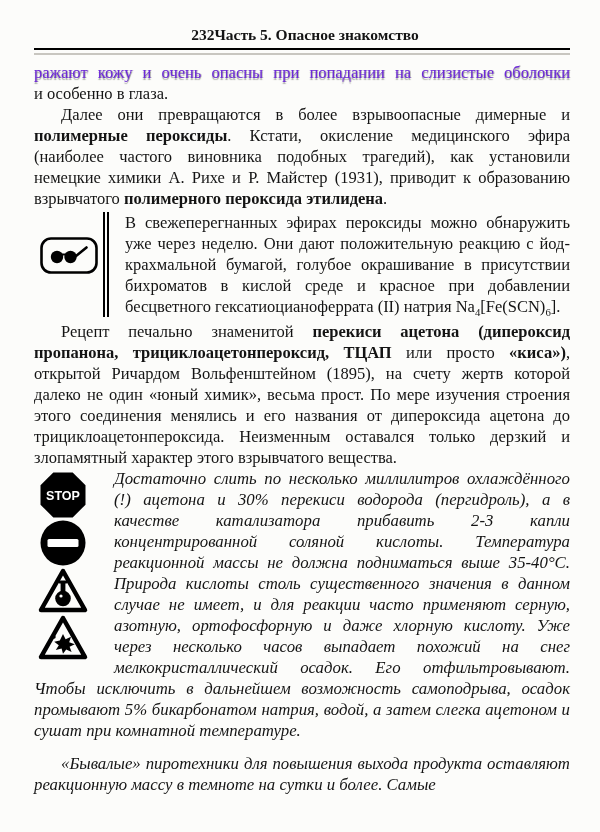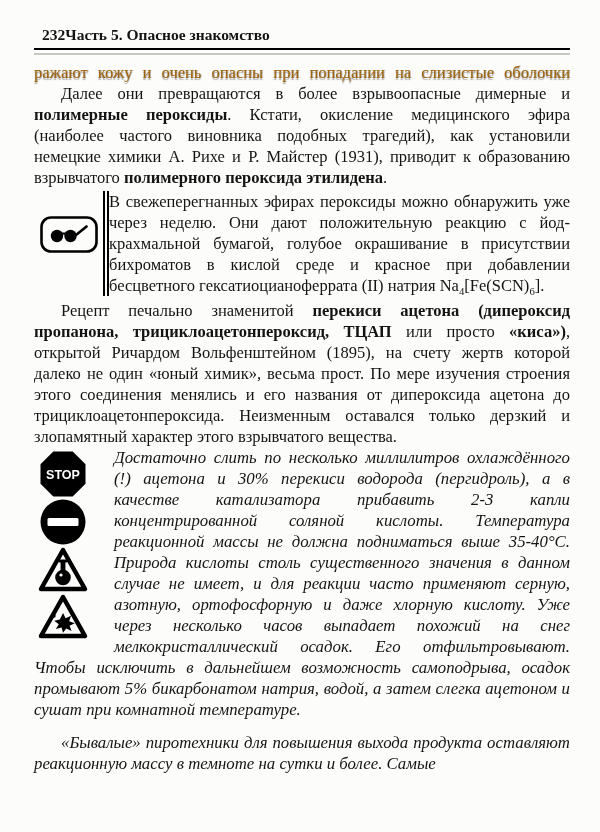--- a/index.html
+++ b/index.html
@@ -10,45 +10,45 @@
     background:#fcfcfa;
     color:#141414;
     font-family:"Liberation Serif","DejaVu Serif",serif;
     font-size:16.5px;
     line-height:21px;
     padding:24px 30px 6px 34px;
     overflow:hidden;
   }
   
   .running-head {
-    display:flex; justify-content:flex-start; align-items:baseline;
+    display:flex; justify-content:center; align-items:baseline;
     font-weight:bold; font-size:15.5px;
     padding:0 2px 3px 8px;
     border-bottom:2.5px solid #000;
   }
   .ghost-rule {
     height:2px; background:#c8c6c0; margin-top:3px;
     filter:blur(.7px);
   }
   
   .text-col { margin-top:7px; }
   p { margin:0; text-align:justify; }
   .indent { text-indent:27px; }
   .faded {
-    color:#a16207;
+    color:#6d28d9;
     text-align:justify; text-align-last:justify;
     filter:blur(.35px);
     text-shadow:0 1.6px 1px rgba(90,90,90,.5), 1px 0 0 rgba(90,90,90,.35);
   }
   
   .note {
     position:relative;
     margin:3px 0 4px 69px;
     border-left:6px double #000;
-    padding-left:0;
+    padding-left:16px;
   }
   .note-icon {
     position:absolute; left:-69px; top:25px;
     width:58px; height:37px;
   }
   sub { font-size:.65em; line-height:0; }
   
   .warning { font-style:italic; font-size:16.8px; }
   .warn-icons {
     float:left;
@@ -70,20 +70,21 @@
 
   <div class="running-head">
     <span>232</span>
     <span>Часть 5. Опасное знакомство</span>
   </div>
   <div class="ghost-rule"></div>
 
   <div class="text-col">
 
     <p class="faded">ражают кожу и очень опасны при попадании на слизистые оболочки</p>
+    <p>и особенно в глаза.</p>
 
     <p class="indent"><span>Далее они превращаются в более взрывоопасные димерные и </span><span style="font-weight: bold;">полимерные пероксиды</span><span>. Кстати, окисление медицинского эфира (наиболее частого виновника подобных трагедий), как установили немецкие химики А. Рихе и Р. Майстер (1931), приводит к образованию взрывчатого </span><span style="font-weight: bold;">полимерного пероксида этилидена</span><span>.</span></p>
 
     <div class="note">
       <span class="note-icon">
         <svg width="58" height="37" viewBox="0 0 58 37">
           <rect x="1.5" y="1.5" width="55" height="34" rx="9.5" fill="none" stroke="#000" stroke-width="2.6"></rect>
           <circle cx="17" cy="20" r="6.2" fill="#000"></circle>
           <circle cx="30.5" cy="20" r="6.2" fill="#000"></circle>
           <path d="M21 17.5 L27 17.5" stroke="#000" stroke-width="2"></path>

